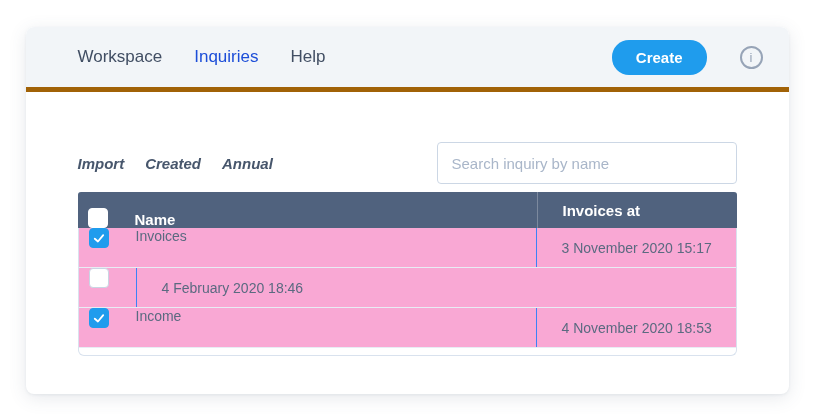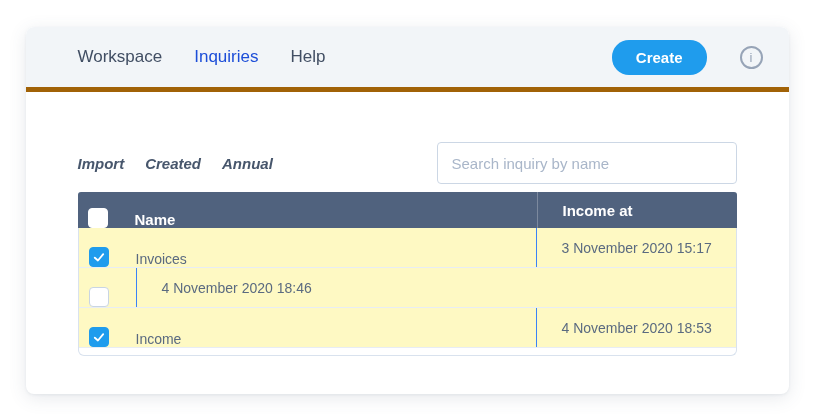--- a/index.html
+++ b/index.html
@@ -79,24 +79,24 @@
     color: #ffffff;
     border-radius: 3px 3px 0 0;
     margin: 0 -1px; 
   }
   .cell-check { width: 57px; padding-left: 10px; display: flex; align-items: center; flex: none; }
   .cell-name { flex: 1; font-size: 15px; }
   .thead .cell-name { font-weight: bold; }
   .cell-created { width: 200px; padding-left: 25px; flex: none; font-size: 15px; }
   .thead .cell-created { font-weight: bold; border-left: 1px solid rgba(255,255,255,0.25); height: 100%; display: flex; align-items: center; }
   .row {
-    display: flex; align-items: flex-end;
+    display: flex; align-items: flex-start;
     height: 40px;
     border-bottom: 1px solid #e8edf4;
-    background: #fef9c3;
+    background: #f9a8d4;
     cursor: pointer;
   }
   .row .cell-name, .row .cell-created { font-size: 14px; color: #5a6a80; }
   .row .cell-created { border-left: 1px solid #3b82f6; height: 100%; display: flex; align-items: center; }
   .table-footer { height: 7px; border-radius: 0 0 6px 6px; }
   
   .checkbox {
     width: 20px; height: 20px;
     border: 1px solid #c9d5e3; border-radius: 4px;
     background: #ffffff;
@@ -137,21 +137,21 @@
     </div>
 
     <div class="table">
       <div class="thead">
         <div class="cell-check">
           <div class="checkbox header-cb">
             
           </div>
         </div>
         <div class="cell-name">Name</div>
-        <div class="cell-created">Income at</div>
+        <div class="cell-created">Invoices at</div>
       </div>
 
       <div>
 
           <div class="row">
             <div class="cell-check">
               <div class="checkbox checked">
                 <svg width="14" height="14" viewBox="0 0 20 20">
                   <polyline points="4,11 8.5,15 16,6" fill="none" stroke="#ffffff" stroke-width="2.6" stroke-linecap="round" stroke-linejoin="round"></polyline>
                 </svg>
@@ -160,21 +160,21 @@
             <div class="cell-name">Invoices</div>
             <div class="cell-created">3 November 2020 15:17</div>
           </div>
 
           <div class="row">
             <div class="cell-check">
               <div class="checkbox">
                 
               </div>
             </div>
-            <div class="cell-created">4 November 2020 18:46</div>
+            <div class="cell-created">4 February 2020 18:46</div>
           </div>
 
           <div class="row">
             <div class="cell-check">
               <div class="checkbox checked">
                 <svg width="14" height="14" viewBox="0 0 20 20">
                   <polyline points="4,11 8.5,15 16,6" fill="none" stroke="#ffffff" stroke-width="2.6" stroke-linecap="round" stroke-linejoin="round"></polyline>
                 </svg>
               </div>
             </div>

